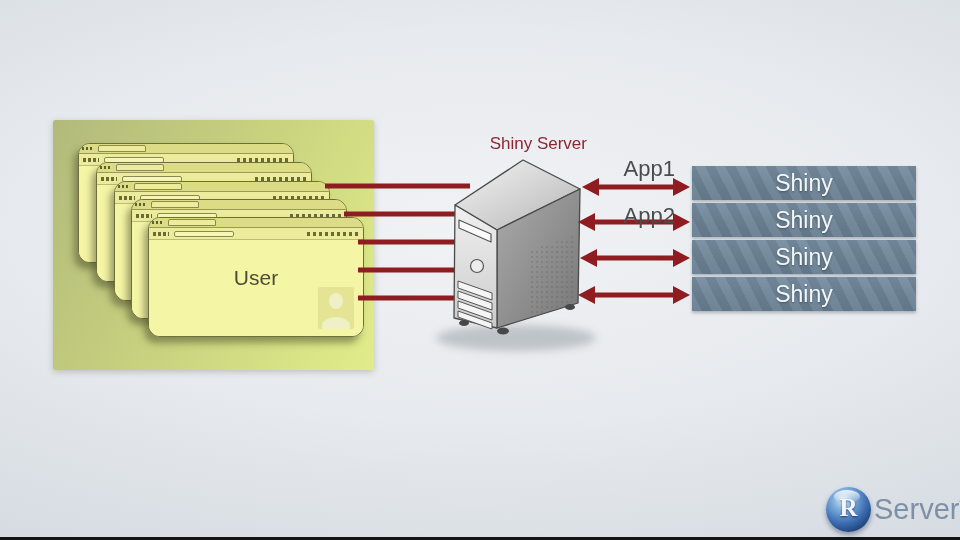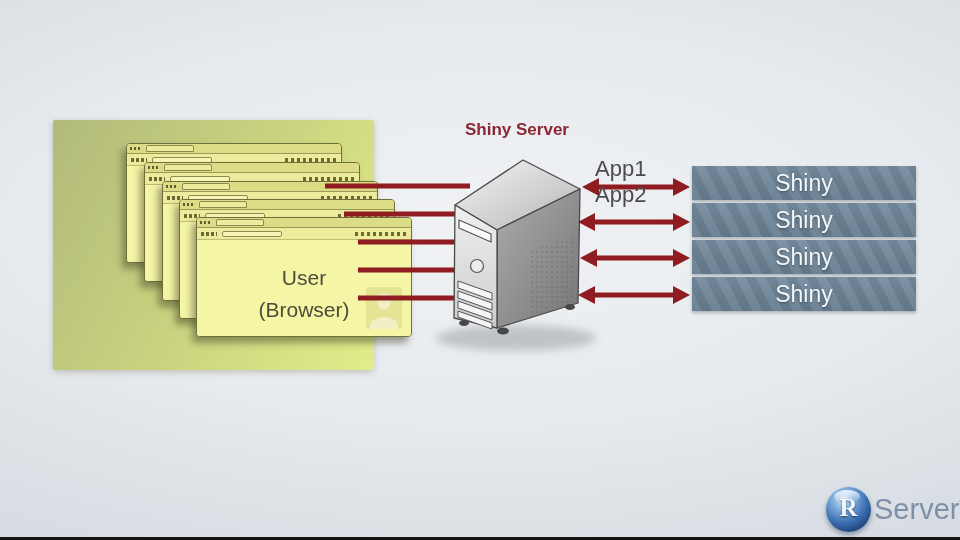--- a/index.html
+++ b/index.html
@@ -11,24 +11,24 @@
   
   .panel{
     position:absolute;left:53px;top:120px;width:321px;height:250px;
     background:linear-gradient(118deg,#b2ba7b 0%,#c6d07e 45%,#e1ed8a 100%);
     border-radius:2px;box-shadow:0 2px 6px rgba(110,115,80,.35);
     z-index:1;
   }
   
   .bw{
     position:absolute;width:214px;height:118px;
-    border:1px solid #6e6f3a;border-radius:4px;overflow:hidden;
+    border:1px solid #6e6f3a;border-radius:12px;overflow:hidden;
     background:#f5f5a6;
     box-shadow:-4px 6px 7px rgba(70,72,40,.5);
-    display:flex;flex-direction:column;margin-left:48px;
+    display:flex;flex-direction:column;
   }
   .bw-top{height:9px;background:#dcdc86;border-bottom:1px solid #9a9a58;
     display:flex;align-items:center;gap:4px;padding:0 3px;}
   .bw-dots{width:12px;height:3px;
     background:repeating-linear-gradient(90deg,#5f6030 0 2px,transparent 2px 4px);}
   .bw-tab{width:46px;height:5px;border:1px solid #8a8a50;border-radius:2px 2px 0 0;background:#ecec9c;}
   .bw-bar{height:11px;background:#ecec9c;border-bottom:1px solid #bdbd74;
     display:flex;align-items:center;gap:5px;padding:0 4px;}
   .bw-nav{width:16px;height:4px;
     background:repeating-linear-gradient(90deg,#6a6b35 0 3px,transparent 3px 5px);}
@@ -46,25 +46,25 @@
     background:#e4e494;border-radius:2px;overflow:hidden;
   }
   .avatar::before{content:"";position:absolute;left:11px;top:6px;width:14px;height:16px;
     border-radius:50%;background:#f0f0c6;}
   .avatar::after{content:"";position:absolute;left:4px;bottom:-6px;width:28px;height:18px;
     border-radius:50% 50% 0 0;background:#f0f0c6;}
   
   .overlay{position:absolute;left:0;top:0;z-index:7;}
   
   .server-title{
-    position:absolute;left:447px;top:120px;width:140px;text-align:center;
-    font-size:17px;font-weight:700;color:#8b2733;z-index:8;
+    position:absolute;left:447px;top:134px;width:140px;text-align:right;
+    font-size:17px;font-weight:400;color:#8b2733;z-index:8;
   }
   .app-label{
-    position:absolute;width:80px;text-align:left;
+    position:absolute;width:80px;text-align:right;
     font-size:22px;color:#4b4b4d;z-index:8;
   }
   
   .shiny-bar{
     position:absolute;left:692px;width:224px;height:34px;z-index:8;
     background:
       repeating-linear-gradient(63deg,rgba(255,255,255,.05) 0 9px,rgba(0,0,0,.06) 9px 18px),
       linear-gradient(180deg,#76markdown 0%,#6d8496 100%);
     background:
       repeating-linear-gradient(63deg,rgba(255,255,255,.05) 0 9px,rgba(0,0,0,.06) 9px 18px),
@@ -164,21 +164,20 @@
       </div>
     <div class="bw-bar">
         <span class="bw-nav"></span>
         <span class="bw-addr"></span>
         <span class="bw-sp"></span>
         <span class="bw-icons"></span>
       </div>
     <div class="bw-body">
       <div class="bw-label">
         <div>User</div>
-        <div>(Browser)</div>
       </div>
       <div class="avatar"></div>
     </div>
   </div>
 
   <svg class="overlay" width="960" height="540" viewBox="0 0 960 540">
     <defs>
       <linearGradient id="gTop" x1="0" y1="0" x2="1" y2="1">
         <stop offset="0" stop-color="#f4f4f4"></stop>
           <stop offset="1" stop-color="#b5b5b5"></stop>
@@ -250,21 +249,21 @@
         <line x1="592" y1="295" x2="676" y2="295" stroke-width="5"></line>
         <polygon points="578,295 595,286 595,304" stroke="none"></polygon>
         <polygon points="690,295 673,286 673,304" stroke="none"></polygon>
       </g>
     </g>
   </svg>
 
   <div class="server-title">Shiny Server</div>
 
   <div class="app-label" style="left:595px;top:156px">App1</div>
-  <div class="app-label" style="left:595px;top:182px">App2</div>
+  <div class="app-label" style="left:595px;top:203px">App2</div>
 
   <div class="shiny-bar" style="top:166px">
     <span>Shiny</span>
   </div>
   <div class="shiny-bar" style="top:203px">
     <span>Shiny</span>
   </div>
   <div class="shiny-bar" style="top:240px">
     <span>Shiny</span>
   </div>

